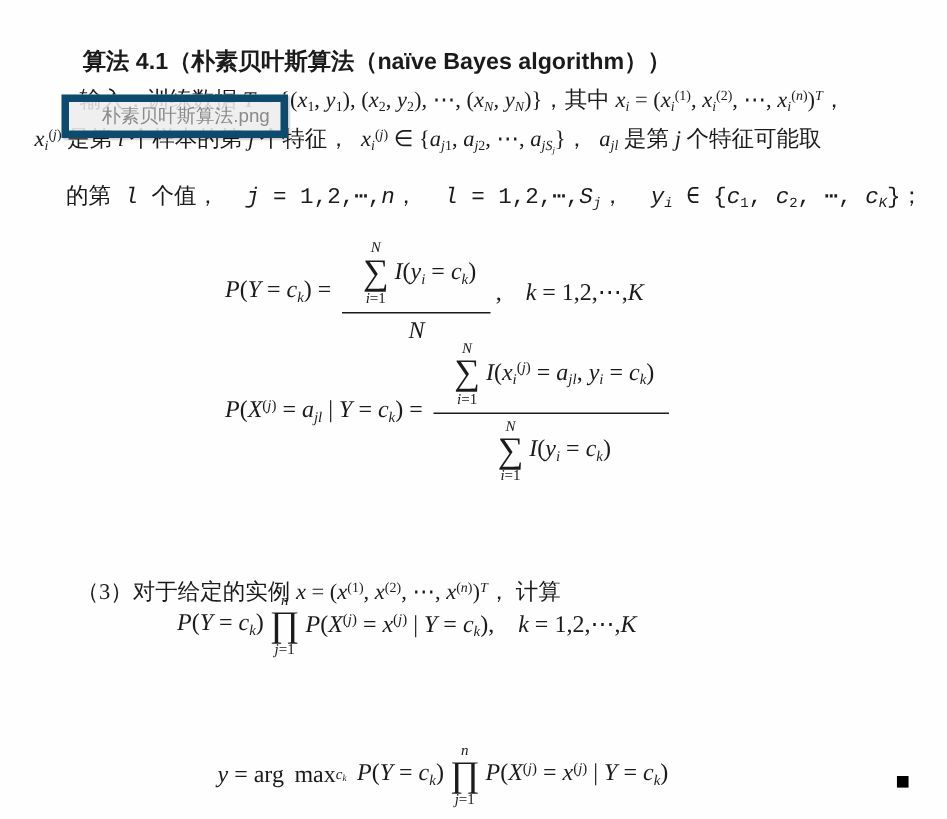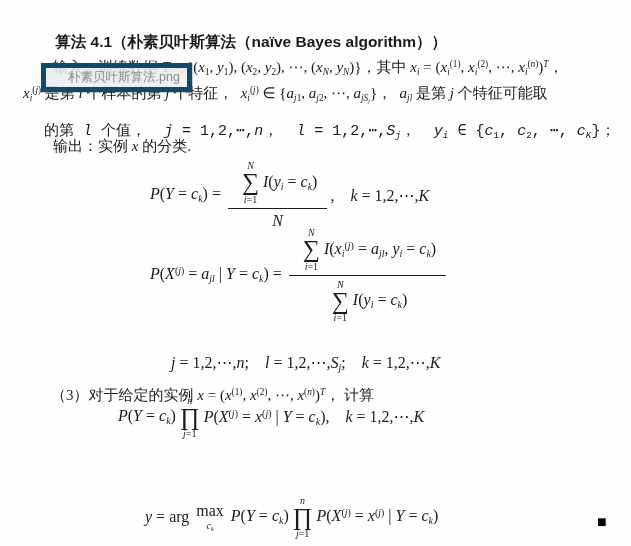--- a/index.html
+++ b/index.html
@@ -15,21 +15,21 @@
   sub,sup {font-size:0.62em; line-height:1;}
   sub {vertical-align:-0.32em;}
   sup {vertical-align:0.5em;}
   .formula {position:absolute; display:flex; align-items:center; white-space:pre; font-size:16px;}
   .frac {display:inline-flex; flex-direction:column; align-items:center; margin:0 3px; vertical-align:middle;}
   .num {display:inline-flex; align-items:center; border-bottom:1.4px solid #1b1b1b; padding:0 10px 3px 10px;}
   .den {display:inline-flex; align-items:center; justify-content:center; padding-top:3px;}
   .bigop {display:inline-flex; flex-direction:column; align-items:center; line-height:1; margin:0 4px;}
   .bigop .lim {font-size:10px; line-height:1.1;}
   .bigop .op {font-size:24px; line-height:0.95;}
-  .underop {display:inline-flex; flex-direction:column; align-items:center; margin:0 3px;}
+  .underop {display:inline-flex; flex-direction:row; align-items:center; margin:0 3px;}
   .underop .uo-under {font-size:10px; line-height:1; margin-top:1px;}
   .endsq {position:absolute; left:597px; top:514px; font-size:16px; line-height:16px; color:#000;}
   .tooltip {
     position:absolute; left:41px; top:63px; z-index:5;
     background:rgba(236,236,236,0.86);
     border:5px solid #0c4a6e;
     box-shadow:1px 1px 1px rgba(0,0,0,0.18);
     padding:1px 7px 2px 22px;
     font-family:"Liberation Sans", sans-serif;
     font-size:12.5px; line-height:16px; color:#8a8a8a; white-space:nowrap;
@@ -49,36 +49,30 @@
   </div>
 
   <div class="line" style="left:8px; top:57px;">
     <span class="math"><span class="mi">x</span><sub><span class="mi">i</span></sub><sup><span>(</span><span class="mi">j</span><span>)</span></sup></span><span> 是第 </span><span class="math"><span class="mi">i</span></span><span> 个样本的第 </span><span class="math"><span class="mi">j</span></span><span> 个特征，  </span><span class="math"><span class="mi">x</span><sub><span class="mi">i</span></sub><sup><span>(</span><span class="mi">j</span><span>)</span></sup><span> ∈ {</span><span class="mi">a</span><sub><span class="mi">j</span><span>1</span></sub><span>, </span><span class="mi">a</span><sub><span class="mi">j</span><span>2</span></sub><span>, ⋯, </span><span class="mi">a</span><sub><span class="mi">jS</span><sub><span class="mi">j</span></sub></sub><span>}</span></span><span>，  </span><span class="math"><span class="mi">a</span><sub><span class="mi">jl</span></sub></span><span> 是第 </span><span class="math"><span class="mi">j</span></span><span> 个特征可能取</span>
   </div>
 
   <div class="line" style="left:8px; top:96px;font-family:Liberation Mono, monospace;">
     <span>的第 </span><span class="math"><span class="mi">l</span></span><span> 个值，  </span><span class="math"><span class="mi">j</span><span> = 1,2,⋯,</span><span class="mi">n</span></span><span>，  </span><span class="math"><span class="mi">l</span><span> = 1,2,⋯,</span><span class="mi">S</span><sub><span class="mi">j</span></sub></span><span>，  </span><span class="math"><span class="mi">y</span><sub><span class="mi">i</span></sub><span> ∈ {</span><span class="mi">c</span><sub><span>1</span></sub><span>, </span><span class="mi">c</span><sub><span>2</span></sub><span>, ⋯, </span><span class="mi">c</span><sub><span class="mi">K</span></sub><span>}</span></span><span>；  实例 </span><span class="math"><span class="mi">x</span></span><span>；</span>
   </div>
 
-  <div class="line" style="left:38px; top:110px;">
-    <span class="b">输出：</span><span>实例 </span><span class="math"><span class="mi">x</span></span><span> 的分类.</span>
-  </div>
 
 
   <div class="formula" style="left:150px; top:160px; height:70px;">
     <span class="math"><span class="mi">P</span><span>(</span><span class="mi">Y</span><span> = </span><span class="mi">c</span><sub><span class="mi">k</span></sub><span>) = </span></span><span class="frac"><span class="num"><span class="bigop"><span class="lim"><span class="mi">N</span></span><span class="op">∑</span><span class="lim"><span class="mi">i</span><span>=1</span></span></span><span class="math"><span class="mi">I</span><span>(</span><span class="mi">y</span><sub><span class="mi">i</span></sub><span> = </span><span class="mi">c</span><sub><span class="mi">k</span></sub><span>)</span></span></span><span class="den math"><span class="mi">N</span></span></span><span class="math"><span>,    </span><span class="mi">k</span><span> = 1,2,⋯,</span><span class="mi">K</span></span>
   </div>
 
   <div class="formula" style="left:150px; top:228px; height:94px;">
     <span class="math"><span class="mi">P</span><span>(</span><span class="mi">X</span><sup><span>(</span><span class="mi">j</span><span>)</span></sup><span> = </span><span class="mi">a</span><sub><span class="mi">jl</span></sub><span> | </span><span class="mi">Y</span><span> = </span><span class="mi">c</span><sub><span class="mi">k</span></sub><span>) = </span></span><span class="frac"><span class="num"><span class="bigop"><span class="lim"><span class="mi">N</span></span><span class="op">∑</span><span class="lim"><span class="mi">i</span><span>=1</span></span></span><span class="math"><span class="mi">I</span><span>(</span><span class="mi">x</span><sub><span class="mi">i</span></sub><sup><span>(</span><span class="mi">j</span><span>)</span></sup><span> = </span><span class="mi">a</span><sub><span class="mi">jl</span></sub><span>, </span><span class="mi">y</span><sub><span class="mi">i</span></sub><span> = </span><span class="mi">c</span><sub><span class="mi">k</span></sub><span>)</span></span></span><span class="den"><span class="bigop"><span class="lim"><span class="mi">N</span></span><span class="op">∑</span><span class="lim"><span class="mi">i</span><span>=1</span></span></span><span class="math"><span class="mi">I</span><span>(</span><span class="mi">y</span><sub><span class="mi">i</span></sub><span> = </span><span class="mi">c</span><sub><span class="mi">k</span></sub><span>)</span></span></span></span>
   </div>
 
-  <div class="line" style="left:155px; top:327px; font-size:16px;">
-    <span class="math"><span class="mi">j</span><span> = 1,2,⋯,</span><span class="mi">n</span><span>;    </span><span class="mi">l</span><span> = 1,2,⋯,</span><span class="mi">S</span><sub><span class="mi">j</span></sub><span>;    </span><span class="mi">k</span><span> = 1,2,⋯,</span><span class="mi">K</span></span>
-  </div>
 
   <div class="line" style="left:36px; top:359px;">
     <span>（3）对于给定的实例 </span><span class="math"><span class="mi">x</span><span> = (</span><span class="mi">x</span><sup><span>(1)</span></sup><span>, </span><span class="mi">x</span><sup><span>(2)</span></sup><span>, ⋯, </span><span class="mi">x</span><sup><span>(</span><span class="mi">n</span><span>)</span></sup><span>)</span><sup><span class="mi">T</span></sup></span><span>， 计算</span>
   </div>
 
   <div class="formula" style="left:118px; top:393px; height:48px;">
     <span class="math"><span class="mi">P</span><span>(</span><span class="mi">Y</span><span> = </span><span class="mi">c</span><sub><span class="mi">k</span></sub><span>)</span></span><span class="bigop"><span class="lim"><span class="mi">n</span></span><span class="op">∏</span><span class="lim"><span class="mi">j</span><span>=1</span></span></span><span class="math"><span class="mi">P</span><span>(</span><span class="mi">X</span><sup><span>(</span><span class="mi">j</span><span>)</span></sup><span> = </span><span class="mi">x</span><sup><span>(</span><span class="mi">j</span><span>)</span></sup><span> | </span><span class="mi">Y</span><span> = </span><span class="mi">c</span><sub><span class="mi">k</span></sub><span>),    </span><span class="mi">k</span><span> = 1,2,⋯,</span><span class="mi">K</span></span>
   </div>
 
 

